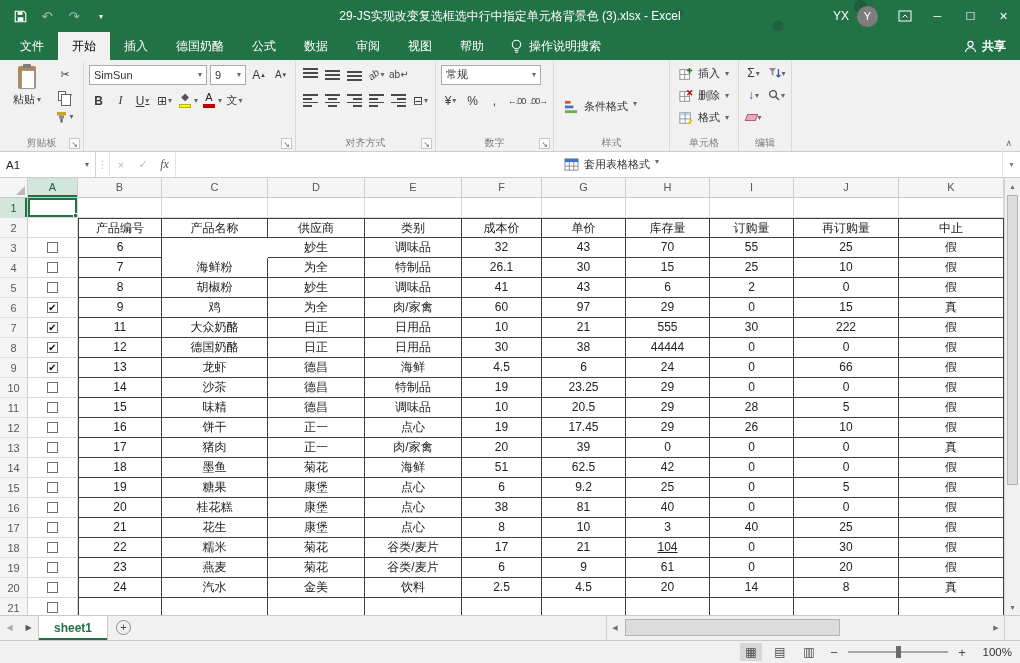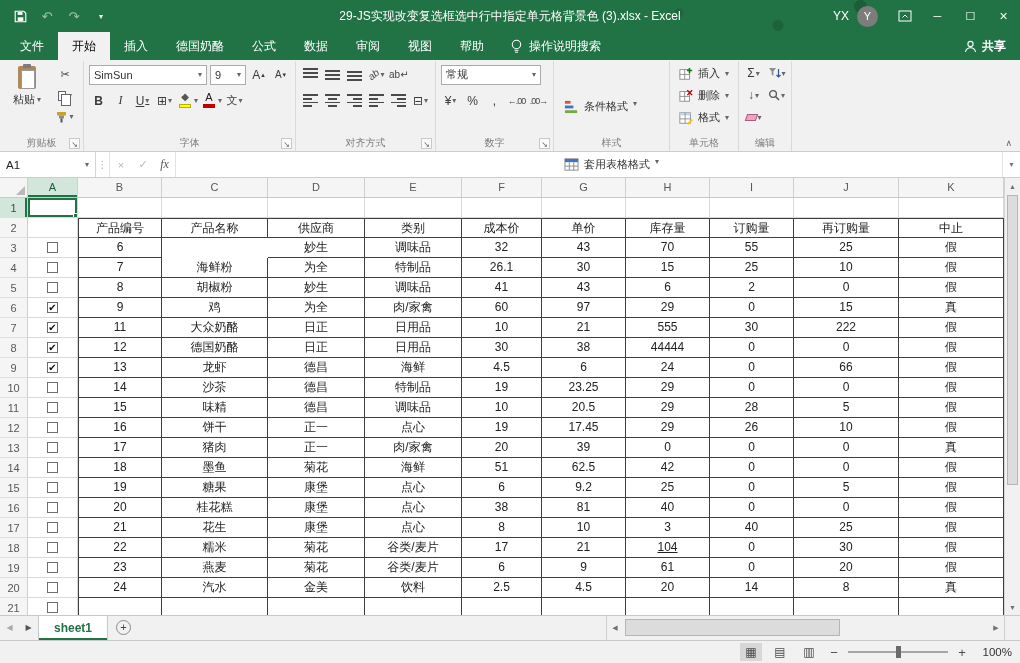--- a/index.html
+++ b/index.html
@@ -304,21 +304,20 @@
                 <span class="bar bar-red"></span>
               </span>
               <span class="dd">▾</span>
             </span>
           <span class="tool">
               <span style="font-size:11px">文</span>
               <span class="dd">▾</span>
             </span>
         </div>
       </div>
-      <span class="rg-label">字体</span>
       <span class="launcher">↘</span>
     </div>
 
     <div class="rgroup">
       <div class="rows">
         <div class="rg-row">
           <span class="tool">
               <span class="al v-top">
                 <i></i>
                 <i></i>

